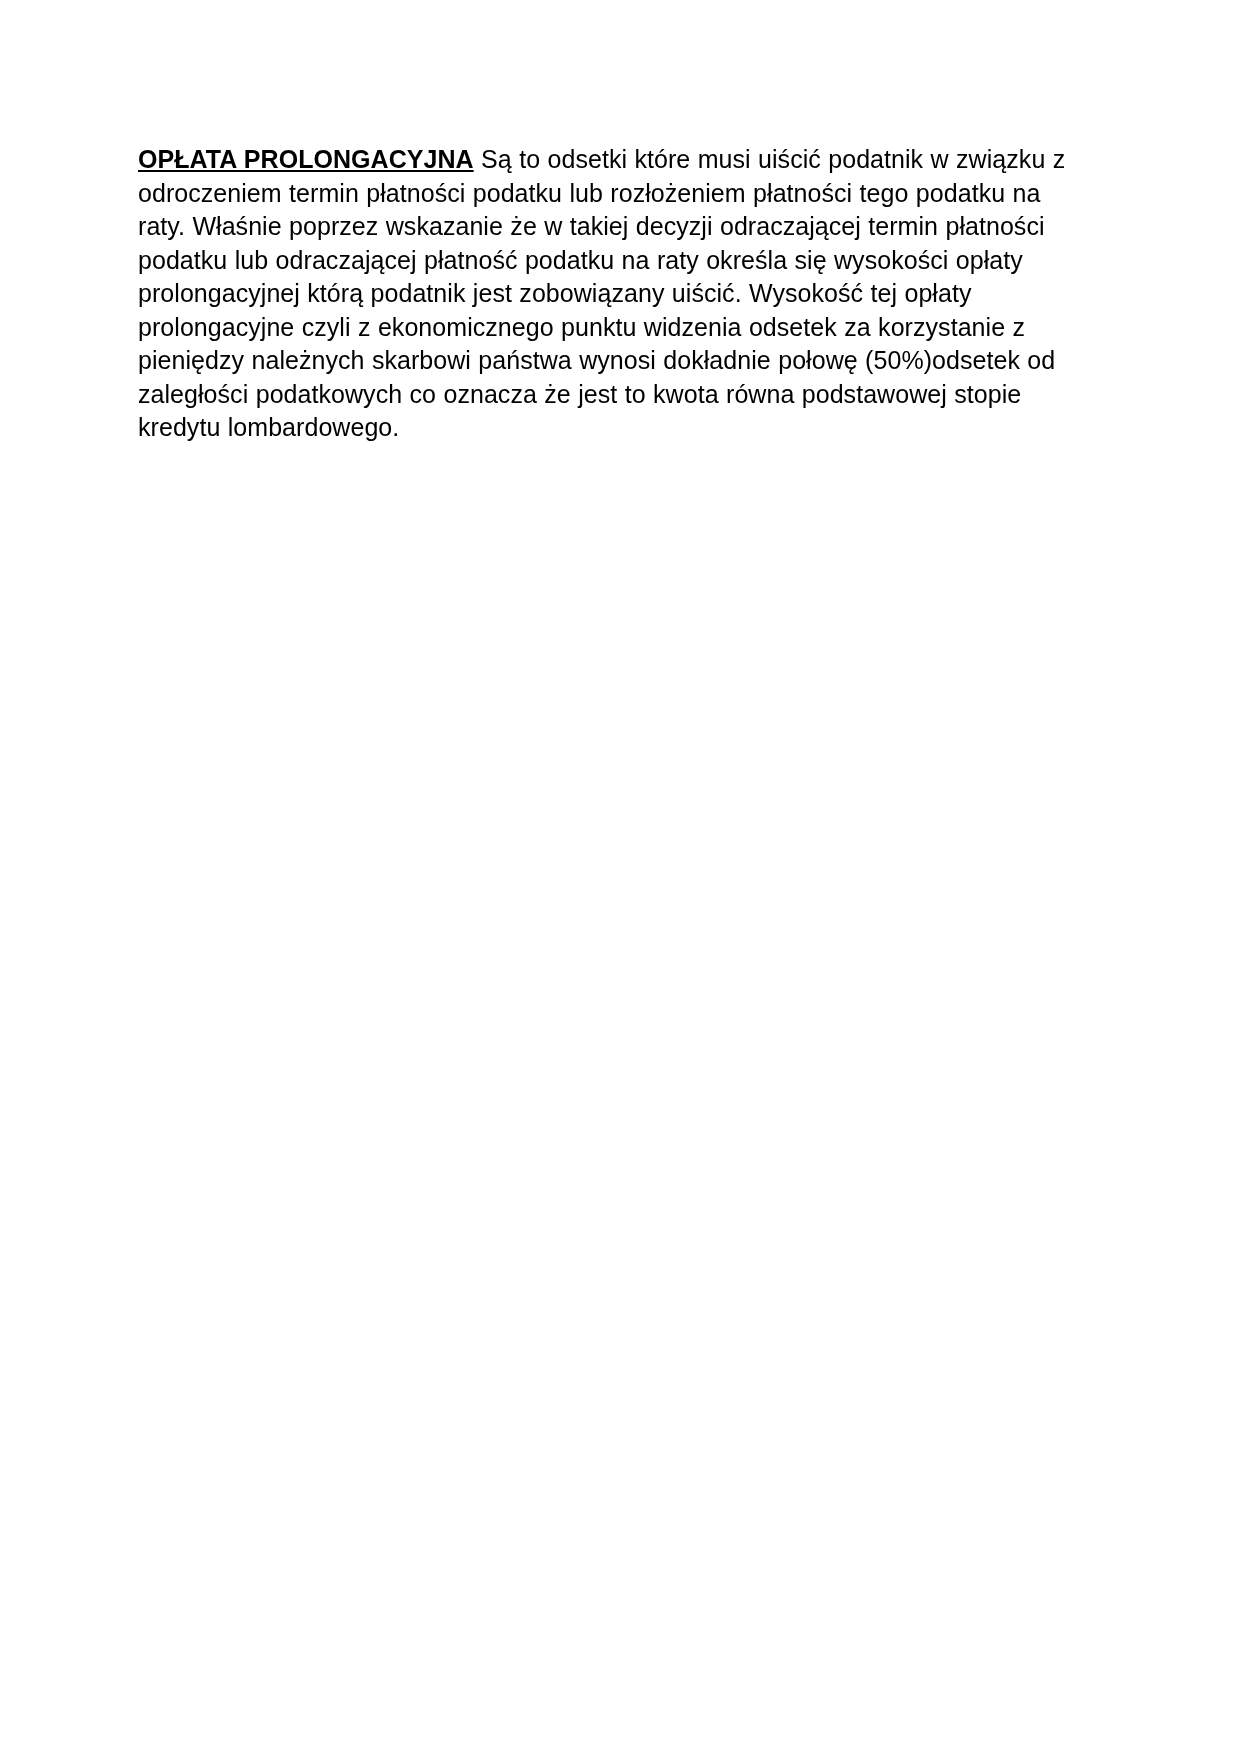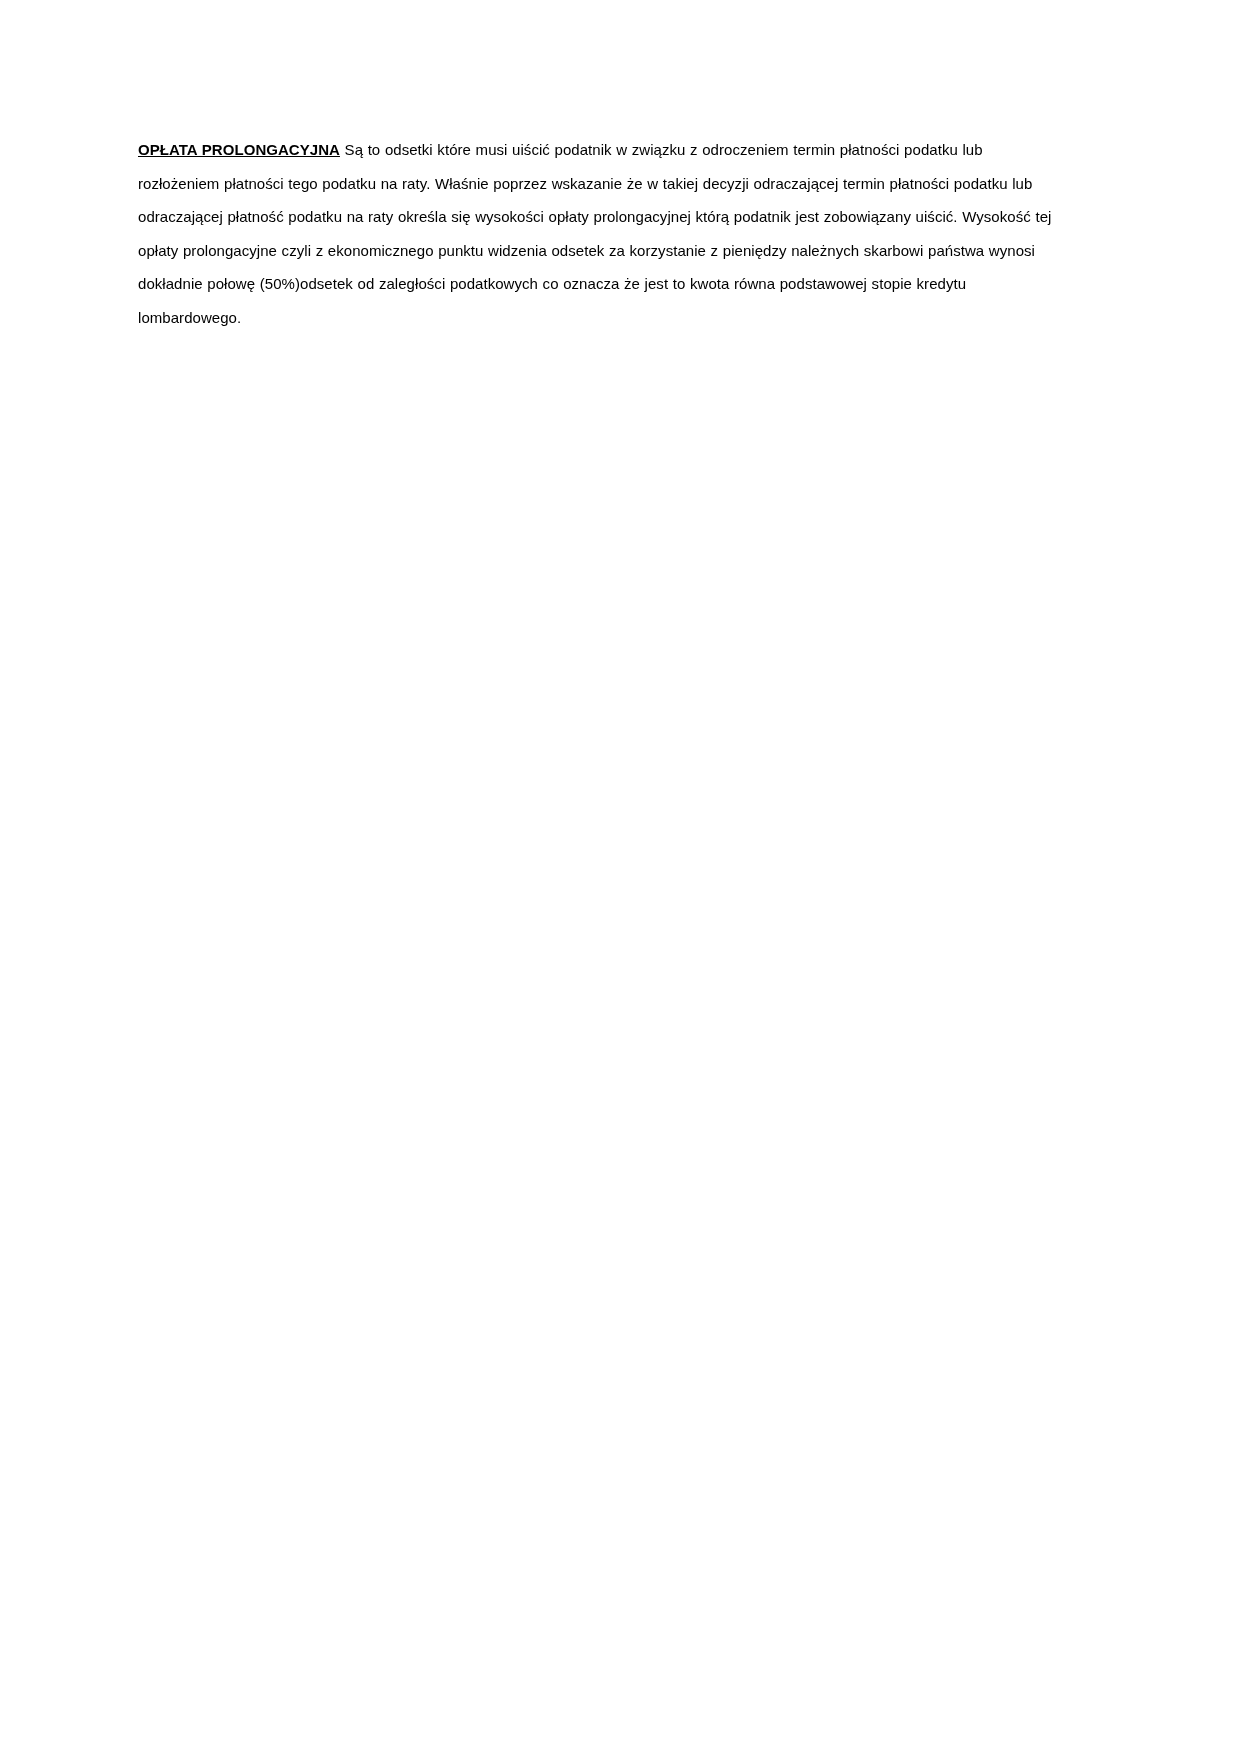--- a/index.html
+++ b/index.html
@@ -16,21 +16,21 @@
     overflow: hidden;
   }
   .doc-body {
     position: absolute;
     left: 138px;
     top: 118px;
     width: 930px;
   }
   .paragraph {
     font-family: "Liberation Sans", sans-serif;
-    font-size: 15px;
+    font-size: 25px;
     line-height: 33.5px;
     color: #000000;
     text-align: left;
     letter-spacing: 0.05px;
     word-spacing: 0.4px;
   }
   .term {
     font-weight: bold;
     text-decoration: underline;
   }

